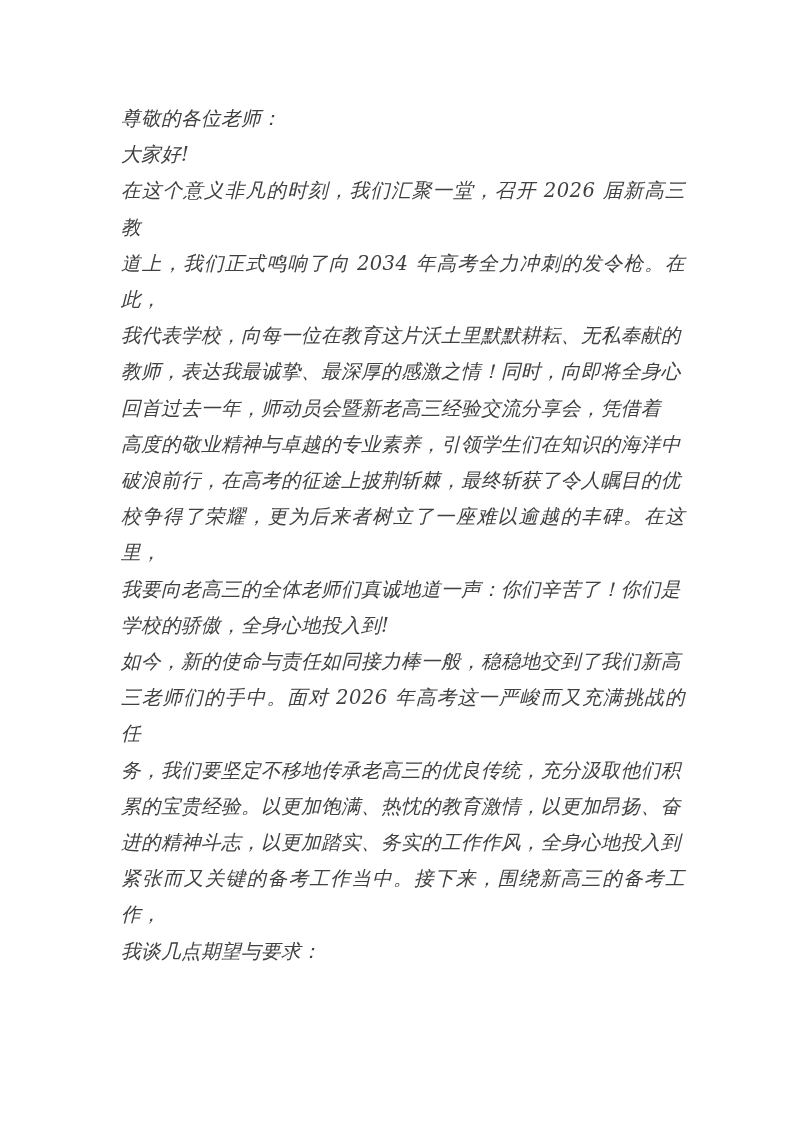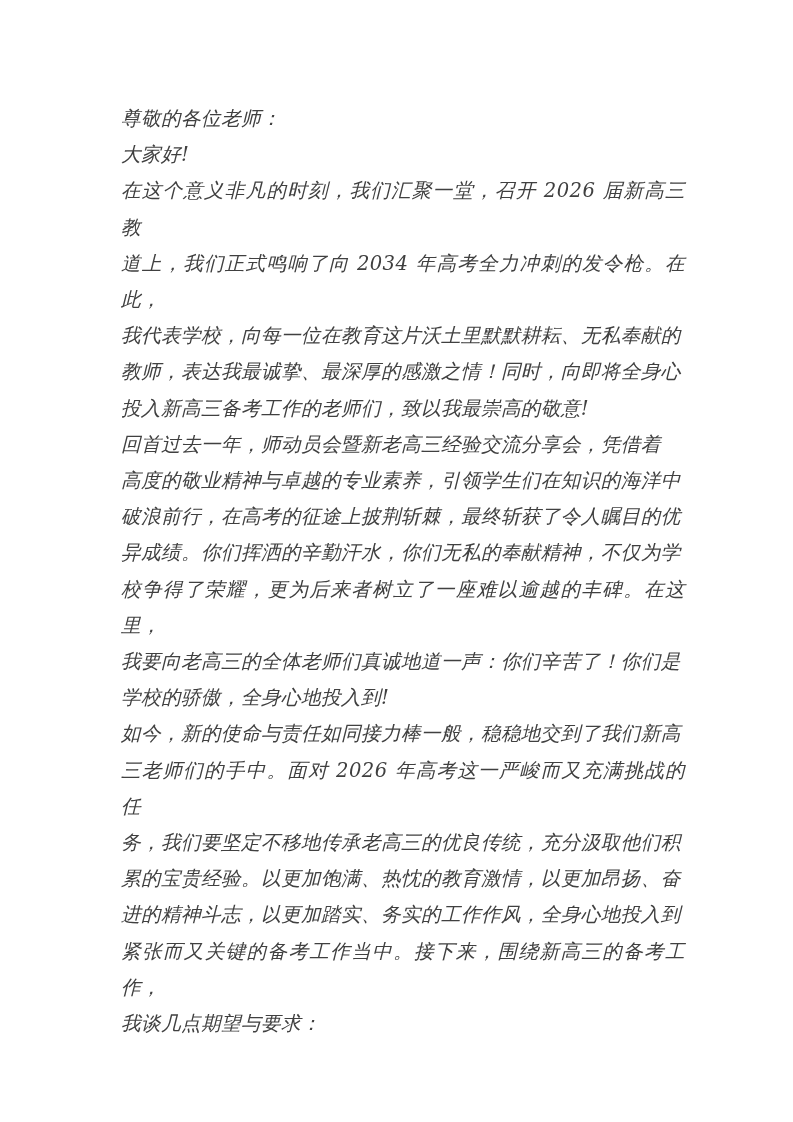--- a/index.html
+++ b/index.html
@@ -37,27 +37,25 @@
 <body>
 
 <div class="page">
   <div class="para">尊敬的各位老师：</div>
   <div class="para">大家好!</div>
   <div class="para">
     <div>在这个意义非凡的时刻，我们汇聚一堂，召开 2026 届新高三教</div>
     <div>道上，我们正式鸣响了向 2034 年高考全力冲刺的发令枪。在此，</div>
     <div>我代表学校，向每一位在教育这片沃土里默默耕耘、无私奉献的</div>
     <div>教师，表达我最诚挚、最深厚的感激之情！同时，向即将全身心</div>
-    <div>投入新高三备考工作的老师们，致以我最崇高的敬意!</div>
   </div>
   <div class="para">
     <div>回首过去一年，师动员会暨新老高三经验交流分享会，凭借着</div>
     <div>高度的敬业精神与卓越的专业素养，引领学生们在知识的海洋中</div>
     <div>破浪前行，在高考的征途上披荆斩棘，最终斩获了令人瞩目的优</div>
-    <div>异成绩。你们挥洒的辛勤汗水，你们无私的奉献精神，不仅为学</div>
     <div>校争得了荣耀，更为后来者树立了一座难以逾越的丰碑。在这里，</div>
     <div>我要向老高三的全体老师们真诚地道一声：你们辛苦了！你们是</div>
     <div>学校的骄傲，全身心地投入到!</div>
   </div>
   <div class="para">
     <div>如今，新的使命与责任如同接力棒一般，稳稳地交到了我们新高</div>
     <div>三老师们的手中。面对 2026 年高考这一严峻而又充满挑战的任</div>
     <div>务，我们要坚定不移地传承老高三的优良传统，充分汲取他们积</div>
     <div>累的宝贵经验。以更加饱满、热忱的教育激情，以更加昂扬、奋</div>
     <div>进的精神斗志，以更加踏实、务实的工作作风，全身心地投入到</div>

